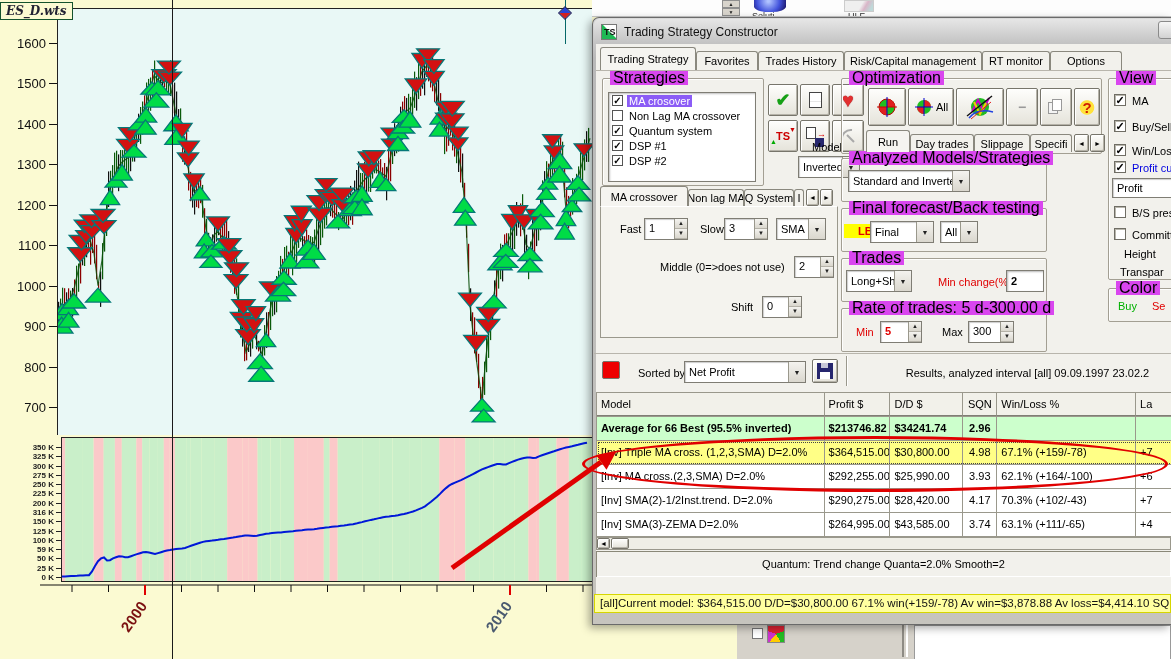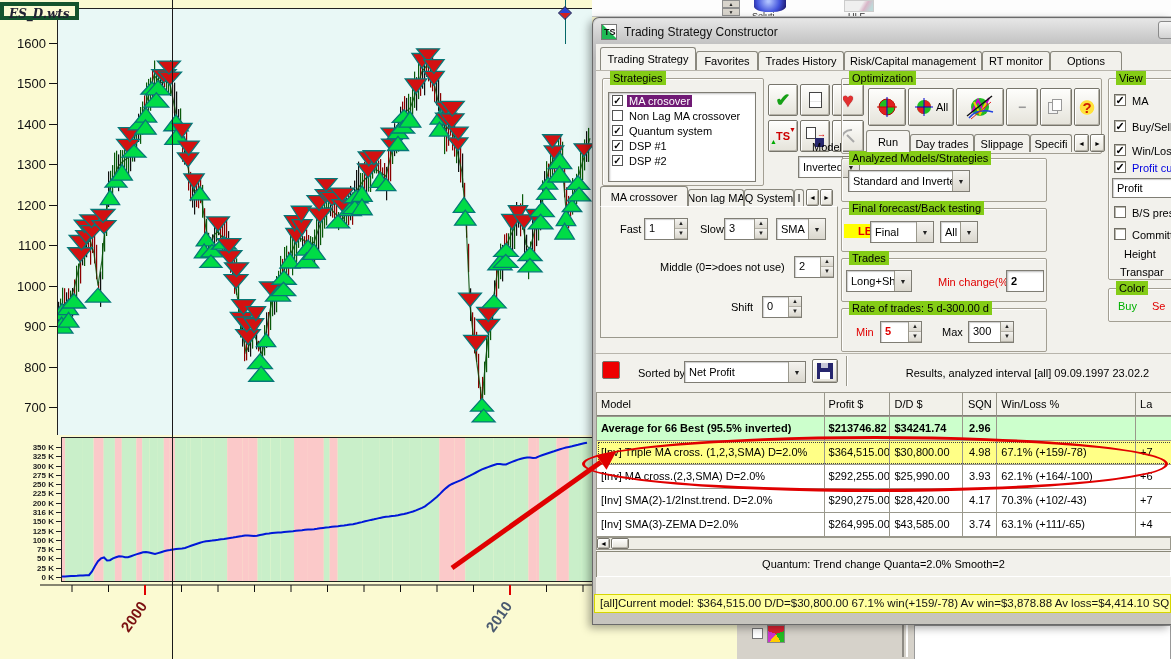--- a/index.html
+++ b/index.html
@@ -18,21 +18,21 @@
   .eylab{position:absolute;width:46px;text-align:right;font-size:8px;font-weight:bold;color:#222;}
   .eytick{position:absolute;width:5px;height:1px;background:#222;}
   #equity-top{left:61px;top:437px;width:531px;height:1px;background:#222;}
   #equity-bot{left:61px;top:581px;width:531px;height:1px;background:#222;}
   #equity-axis{left:61px;top:437px;width:1px;height:145px;background:#222;}
   .xyearlab{position:absolute;font-size:15px;font-weight:bold;transform:rotate(-55deg);transform-origin:center;}
   #cursor-line{left:172px;top:0;width:1px;height:659px;background:#1a1a1a;z-index:3;}
   #diamond{left:560px;top:8px;width:10px;height:10px;transform:rotate(45deg);
     background:linear-gradient(135deg,#2743D6 50%,#D02020 50%);border:1px solid #202060;z-index:3;}
   #diamond-line{left:565px;top:0;width:1px;height:44px;background:#056868;z-index:2;}
-  #symbol-tab{left:0px;top:2px;height:18px;padding:1px 5px;background:#FBFAD2;border:4px solid #14532d;
+  #symbol-tab{left:0px;top:2px;height:18px;padding:1px 5px;background:#FBFAD2;border:1px solid #14532d;
     font-family:"DejaVu Serif",serif;font-style:italic;font-weight:bold;font-size:12px;color:#223;z-index:4;}
 
   
   #top-strip{left:592px;top:0;width:579px;height:17px;background:#FDFDFD;overflow:hidden;z-index:5;border-bottom:1px solid #C8C8C8;}
   .mini-scrollbtn{position:absolute;width:18px;height:8px;background:#D8D4CC;border:1px solid #8F8F8F;
     font-size:5px;line-height:6px;text-align:center;color:#222;}
   #bg-icon1{position:absolute;left:754px;top:0;width:32px;height:12px;border-radius:0 0 45% 45%;
     background:radial-gradient(circle at 45% 10%,#AFC2FF 5%,#4253DC 55%,#17105E 95%);}
   #bg-icon2{position:absolute;left:844px;top:0;width:30px;height:12px;
     background:linear-gradient(120deg,#EFEFEF 55%,#D9B6C8 70%,#BFD9D9 90%);border:1px solid #CCC;}
@@ -59,21 +59,21 @@
   #dlg-close{left:1158px;top:21px;width:22px;height:18px;border:1px solid #8A8A8A;border-radius:3px;
     background:linear-gradient(#F6F6F6,#D2D2D2);}
   #dlg-client{left:596px;top:44px;width:575px;height:569px;background:#F2F1EC;}
 
   
   .tab{position:absolute;background:#F2F1EC;border:1px solid #8A887E;border-bottom:none;border-radius:3px 3px 0 0;
     font-size:11px;display:flex;align-items:center;justify-content:center;white-space:nowrap;overflow:hidden;color:#000;}
   .tab-active{background:#F5F4F0;z-index:2;}
   .tabline{position:absolute;height:1px;background:#FDFDFB;border-bottom:1px solid #B8B5AC;}
   .grp{position:absolute;border:1px solid #A39F93;border-radius:2px;box-shadow:inset 1px 1px 0 rgba(255,255,255,.9);}
-  .grp-l{position:absolute;top:-8px;left:7px;background:#84cc16;padding:0 3px;font-size:11px;line-height:14px;white-space:nowrap;}
+  .grp-l{position:absolute;top:-8px;left:7px;background:#d946ef;padding:0 3px;font-size:16px;line-height:14px;white-space:nowrap;}
   .btn{position:absolute;background:linear-gradient(#FEFEFC,#E5E3DA);border:1px solid #77756B;border-radius:2px;
     box-shadow:inset 1px 1px 0 #FFF, inset -1px -1px 0 #B5B2A8;display:flex;align-items:center;justify-content:center;}
   .sunk{background:#FFF;border:1px solid #7F7D74;box-shadow:inset 1px 1px 2px rgba(0,0,0,.28);}
   .dd{position:absolute;background:#FFF;border:1px solid #7F7D74;box-shadow:inset 1px 1px 1px rgba(0,0,0,.2);
     display:flex;align-items:center;font-size:11px;}
   .dd-t{flex:1;padding-left:4px;white-space:nowrap;overflow:hidden;}
   .dd-b{width:17px;align-self:stretch;background:linear-gradient(#F4F3EF,#DAD7CE);border-left:1px solid #9a988c;
     display:flex;align-items:center;justify-content:center;font-size:7px;color:#222;}
   .spin{position:absolute;background:#FFF;border:1px solid #7F7D74;box-shadow:inset 1px 1px 1px rgba(0,0,0,.2);
     display:flex;font-size:11px;}
@@ -86,21 +86,21 @@
     font-size:11px;font-weight:bold;color:#000;line-height:10px;}
   .lbl{position:absolute;font-size:11px;white-space:nowrap;}
   .red{color:#E00000;}
   
   #strat-list{left:608px;top:92px;width:148px;height:90px;background:#FFF;border:1px solid #7F7D74;
     box-shadow:inset 1px 1px 2px rgba(0,0,0,.25);overflow:hidden;}
   .strat-item{position:relative;height:15px;display:flex;align-items:center;font-size:11px;}
   .strat-cb{width:11px;height:11px;margin-left:3px;background:#FFF;border:1px solid #555;
     display:flex;align-items:center;justify-content:center;font-size:10px;font-weight:bold;line-height:9px;}
   .strat-lb{margin-left:4px;padding:0 2px;white-space:nowrap;}
-  .strat-sel{background:#701a75;color:#FFF;}
+  .strat-sel{background:#8b5cf6;color:#FFF;}
   
   #results-table{left:596px;top:392px;width:577px;border-top:1px solid #9a988c;border-left:1px solid #9a988c;background:#FFF;}
   .trow{display:flex;border-bottom:1px solid #9a988c;}
   .tc{border-right:1px solid #9a988c;height:23px;line-height:22px;font-size:11px;
     padding:0 4px;white-space:nowrap;overflow:hidden;}
   .thead .tc{background:#F2F1EA;border-bottom:1px solid #807E74;}
   .row-summary{background:#CCFFCC;font-weight:bold;}
   .row-selected{background:#FFFF86;outline:1px dotted #444;outline-offset:-2px;}
   #tbl-scroll{left:596px;top:537px;width:575px;height:13px;background:#EFEEE6;border:1px solid #9a988c;}
   #tbl-scroll .sb-arrow{position:absolute;left:0;top:0;width:13px;height:11px;font-size:7px;line-height:11px;text-align:center;}
@@ -634,21 +634,21 @@
       <div class="eylab" style="left: 8px; top: 498.714px;">200 K</div>
       <div class="eytick" style="left: 56px; top: 502.714px;"></div>
       <div class="eylab" style="left: 8px; top: 508px;">316 K</div>
       <div class="eytick" style="left: 56px; top: 512px;"></div>
       <div class="eylab" style="left: 8px; top: 517.286px;">150 K</div>
       <div class="eytick" style="left: 56px; top: 521.286px;"></div>
       <div class="eylab" style="left: 8px; top: 526.571px;">125 K</div>
       <div class="eytick" style="left: 56px; top: 530.571px;"></div>
       <div class="eylab" style="left: 8px; top: 535.857px;">100 K</div>
       <div class="eytick" style="left: 56px; top: 539.857px;"></div>
-      <div class="eylab" style="left: 8px; top: 545.143px;">75 K</div>
+      <div class="eylab" style="left: 8px; top: 545.143px;">59 K</div>
       <div class="eytick" style="left: 56px; top: 549.143px;"></div>
       <div class="eylab" style="left: 8px; top: 554.428px;">50 K</div>
       <div class="eytick" style="left: 56px; top: 558.428px;"></div>
       <div class="eylab" style="left: 8px; top: 563.714px;">25 K</div>
       <div class="eytick" style="left: 56px; top: 567.714px;"></div>
       <div class="eylab" style="left: 8px; top: 573px;">0 K</div>
       <div class="eytick" style="left: 56px; top: 577px;"></div>
     </div>
 
   <svg class="abs" id="xaxis-svg" style="left:0;top:580px;" width="592" height="20" viewBox="0 0 592 20">

